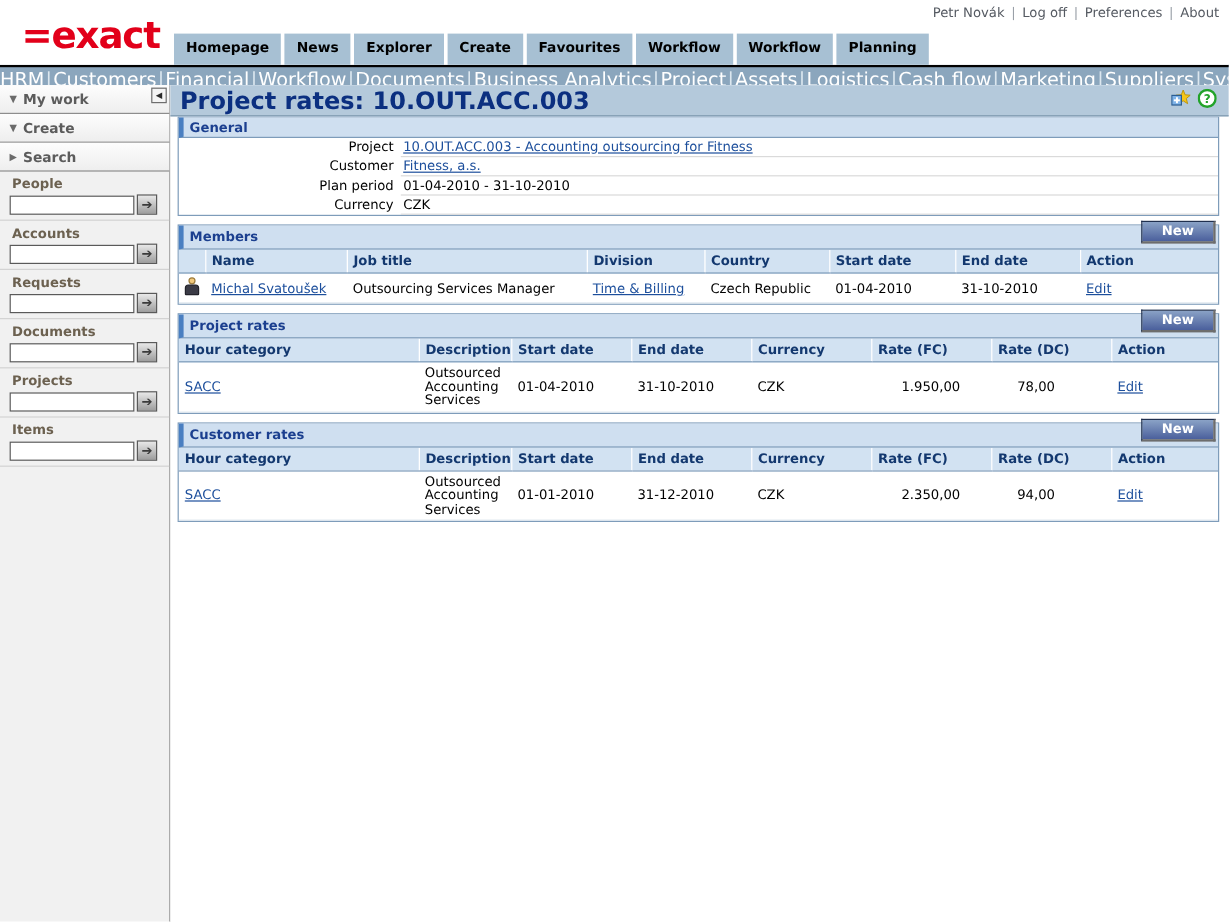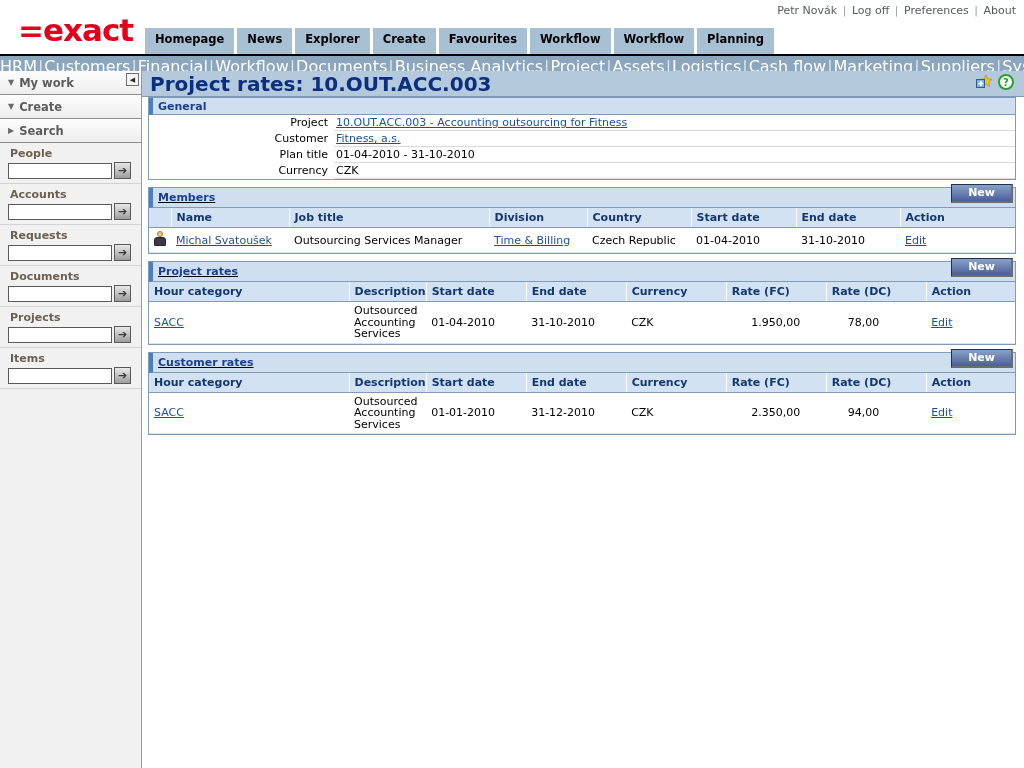--- a/index.html
+++ b/index.html
@@ -227,21 +227,21 @@
     border: 1px solid #20304f;
     border-right: 2px solid #6d6d6d;
     border-bottom: 2px solid #6d6d6d;
     color: #ffffff;
     font-weight: bold;
     font-size: 11px;
     padding: 2px 16px;
     cursor: pointer;
     line-height: 12px;
   }
-  .panel-head.with-new { height: 20px; text-decoration: underline; }
+  .panel-head.with-new { height: 20px; }
 
   
   .gen-tbl { width: 100%; border-collapse: collapse; }
   .gen-tbl td { font-size: 11px; padding: 1px 0; vertical-align: top; }
   .gen-lbl {
     width: 185px;
     text-align: right;
     padding-right: 6px !important;
     color: #000000;
     white-space: nowrap;
@@ -442,21 +442,21 @@
             <a class="lnk" href="#">10.OUT.ACC.003 - Accounting outsourcing for Fitness</a>
           </td>
         </tr>
         <tr>
           <td class="gen-lbl">Customer</td>
           <td class="gen-val">
             <a class="lnk" href="#">Fitness, a.s.</a>
           </td>
         </tr>
         <tr>
-          <td class="gen-lbl">Plan title</td>
+          <td class="gen-lbl">Plan period</td>
           <td class="gen-val">01-04-2010  -  31-10-2010</td>
         </tr>
         <tr>
           <td class="gen-lbl">Currency</td>
           <td class="gen-val">CZK</td>
         </tr>
       </tbody>
         </table>
     </div>
 

